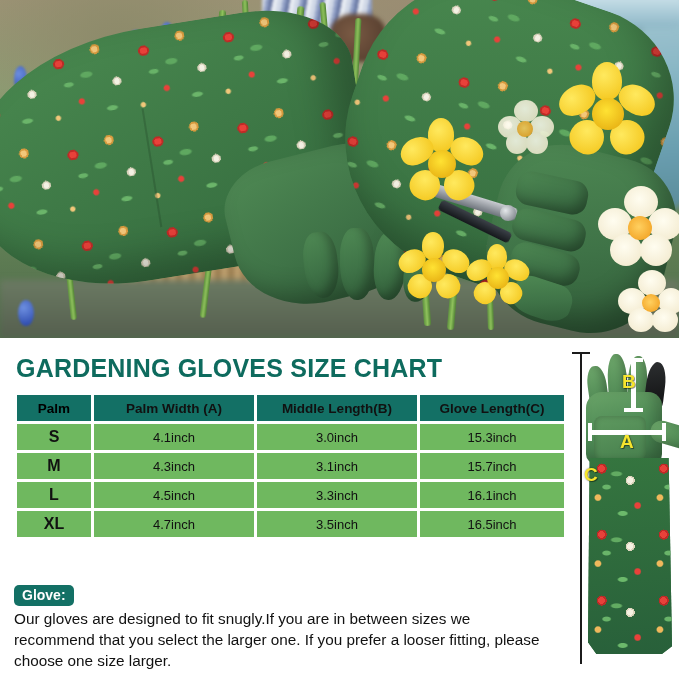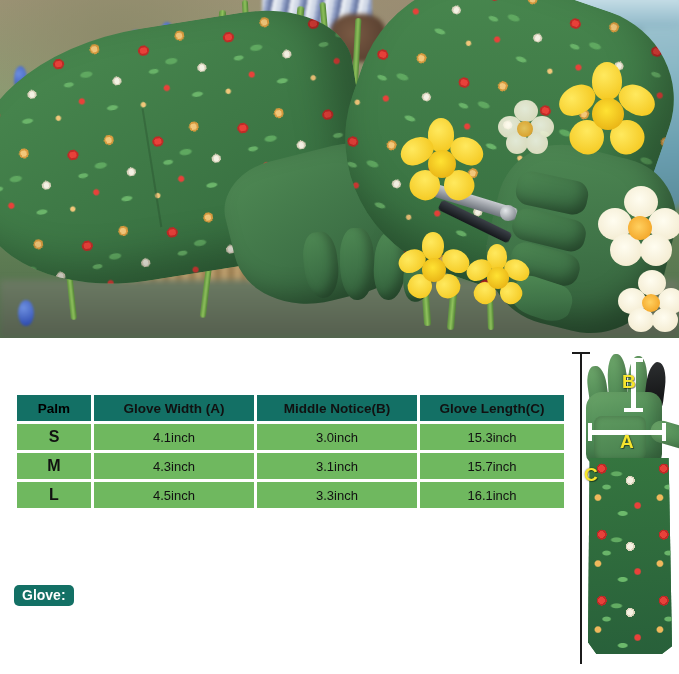--- a/index.html
+++ b/index.html
@@ -270,33 +270,34 @@
     <span class="pp" style="left:0px;top:16px;width:24px;height:22px;"></span>
     <span class="pp" style="left:32px;top:16px;width:24px;height:22px;"></span>
     <span class="pp" style="left:8px;top:32px;width:22px;height:22px;"></span>
     <span class="pp" style="left:28px;top:32px;width:22px;height:22px;"></span>
     <span class="pc" style="left:19px;top:21px;width:16px;height:16px;"></span>
   </div>
 </div>
 
 <div id="chart">
 
+  <div id="title">GARDENING GLOVES SIZE CHART</div>
 
   <table>
     <colgroup>
       <col style="width:74px">
         <col style="width:160px">
         <col style="width:160px">
         <col style="width:144px">
     </colgroup>
     <thead>
       <tr>
         <th class="size-h">Palm</th>
-        <th>Glove Width (A)</th>
-        <th>Middle Notice(B)</th>
+        <th>Palm Width (A)</th>
+        <th>Middle Length(B)</th>
         <th>Glove Length(C)</th>
       </tr>
     </thead>
     <tbody>
       <tr>
         <td class="size-c">S</td>
         <td>4.1inch</td>
         <td>3.0inch</td>
         <td>15.3inch</td>
       </tr>
@@ -305,25 +306,32 @@
         <td>4.3inch</td>
         <td>3.1inch</td>
         <td>15.7inch</td>
       </tr>
       <tr>
         <td class="size-c">L</td>
         <td>4.5inch</td>
         <td>3.3inch</td>
         <td>16.1inch</td>
       </tr>
+      <tr>
+        <td class="size-c">XL</td>
+        <td>4.7inch</td>
+        <td>3.5inch</td>
+        <td>16.5inch</td>
+      </tr>
     </tbody>
   </table>
 
   <div id="notice">
     <span id="notice-badge">Glove:</span>
+    <div id="notice-text">Our gloves are designed to fit snugly.If you are in between sizes we recommend that you select the larger one. If you prefer a looser fitting, please choose one size larger.</div>
   </div>
 </div>
 
 <div id="diagram">
   <div class="dg" id="dg-vline"></div>
   <div class="dg" id="dg-vcap"></div>
 
   <div class="dg dgf" style="left:30px;top:28px;width:19px;height:44px;transform:rotate(-8deg);"></div>
   <div class="dg dgf" style="left:50px;top:16px;width:19px;height:56px;transform:rotate(-3deg);"></div>
   <div class="dg dgf" style="left:70px;top:18px;width:19px;height:54px;transform:rotate(2deg);"></div>

